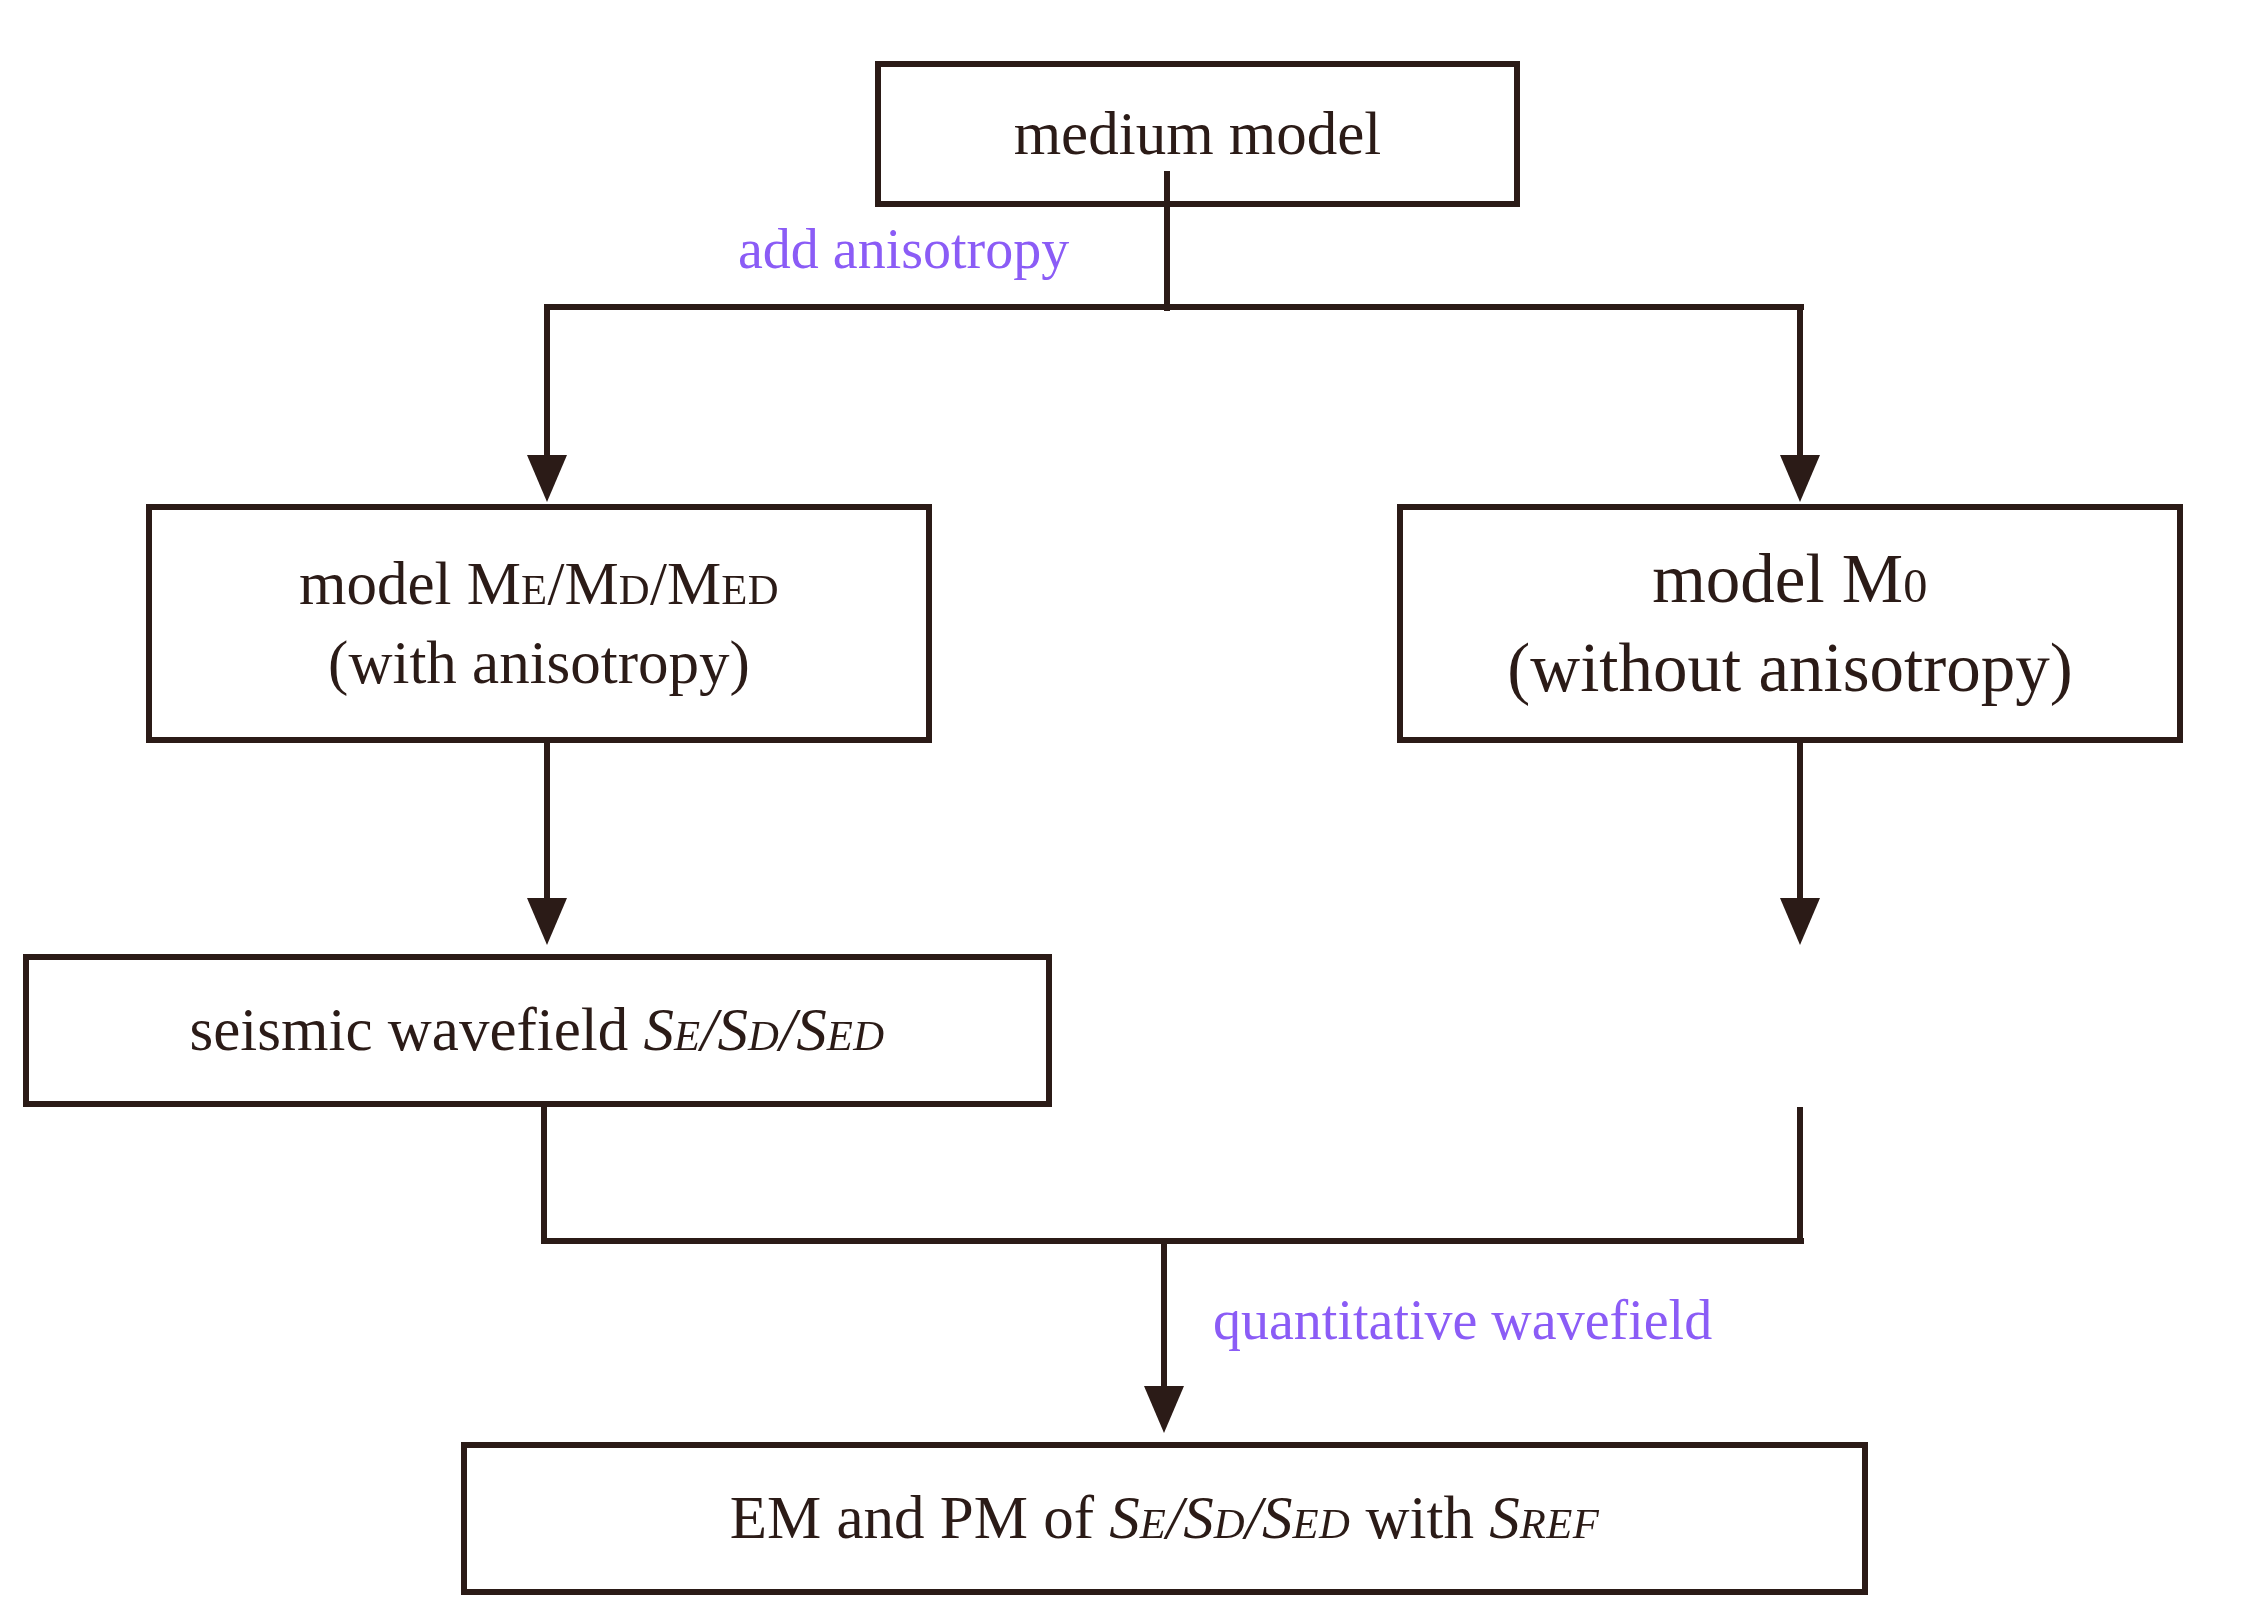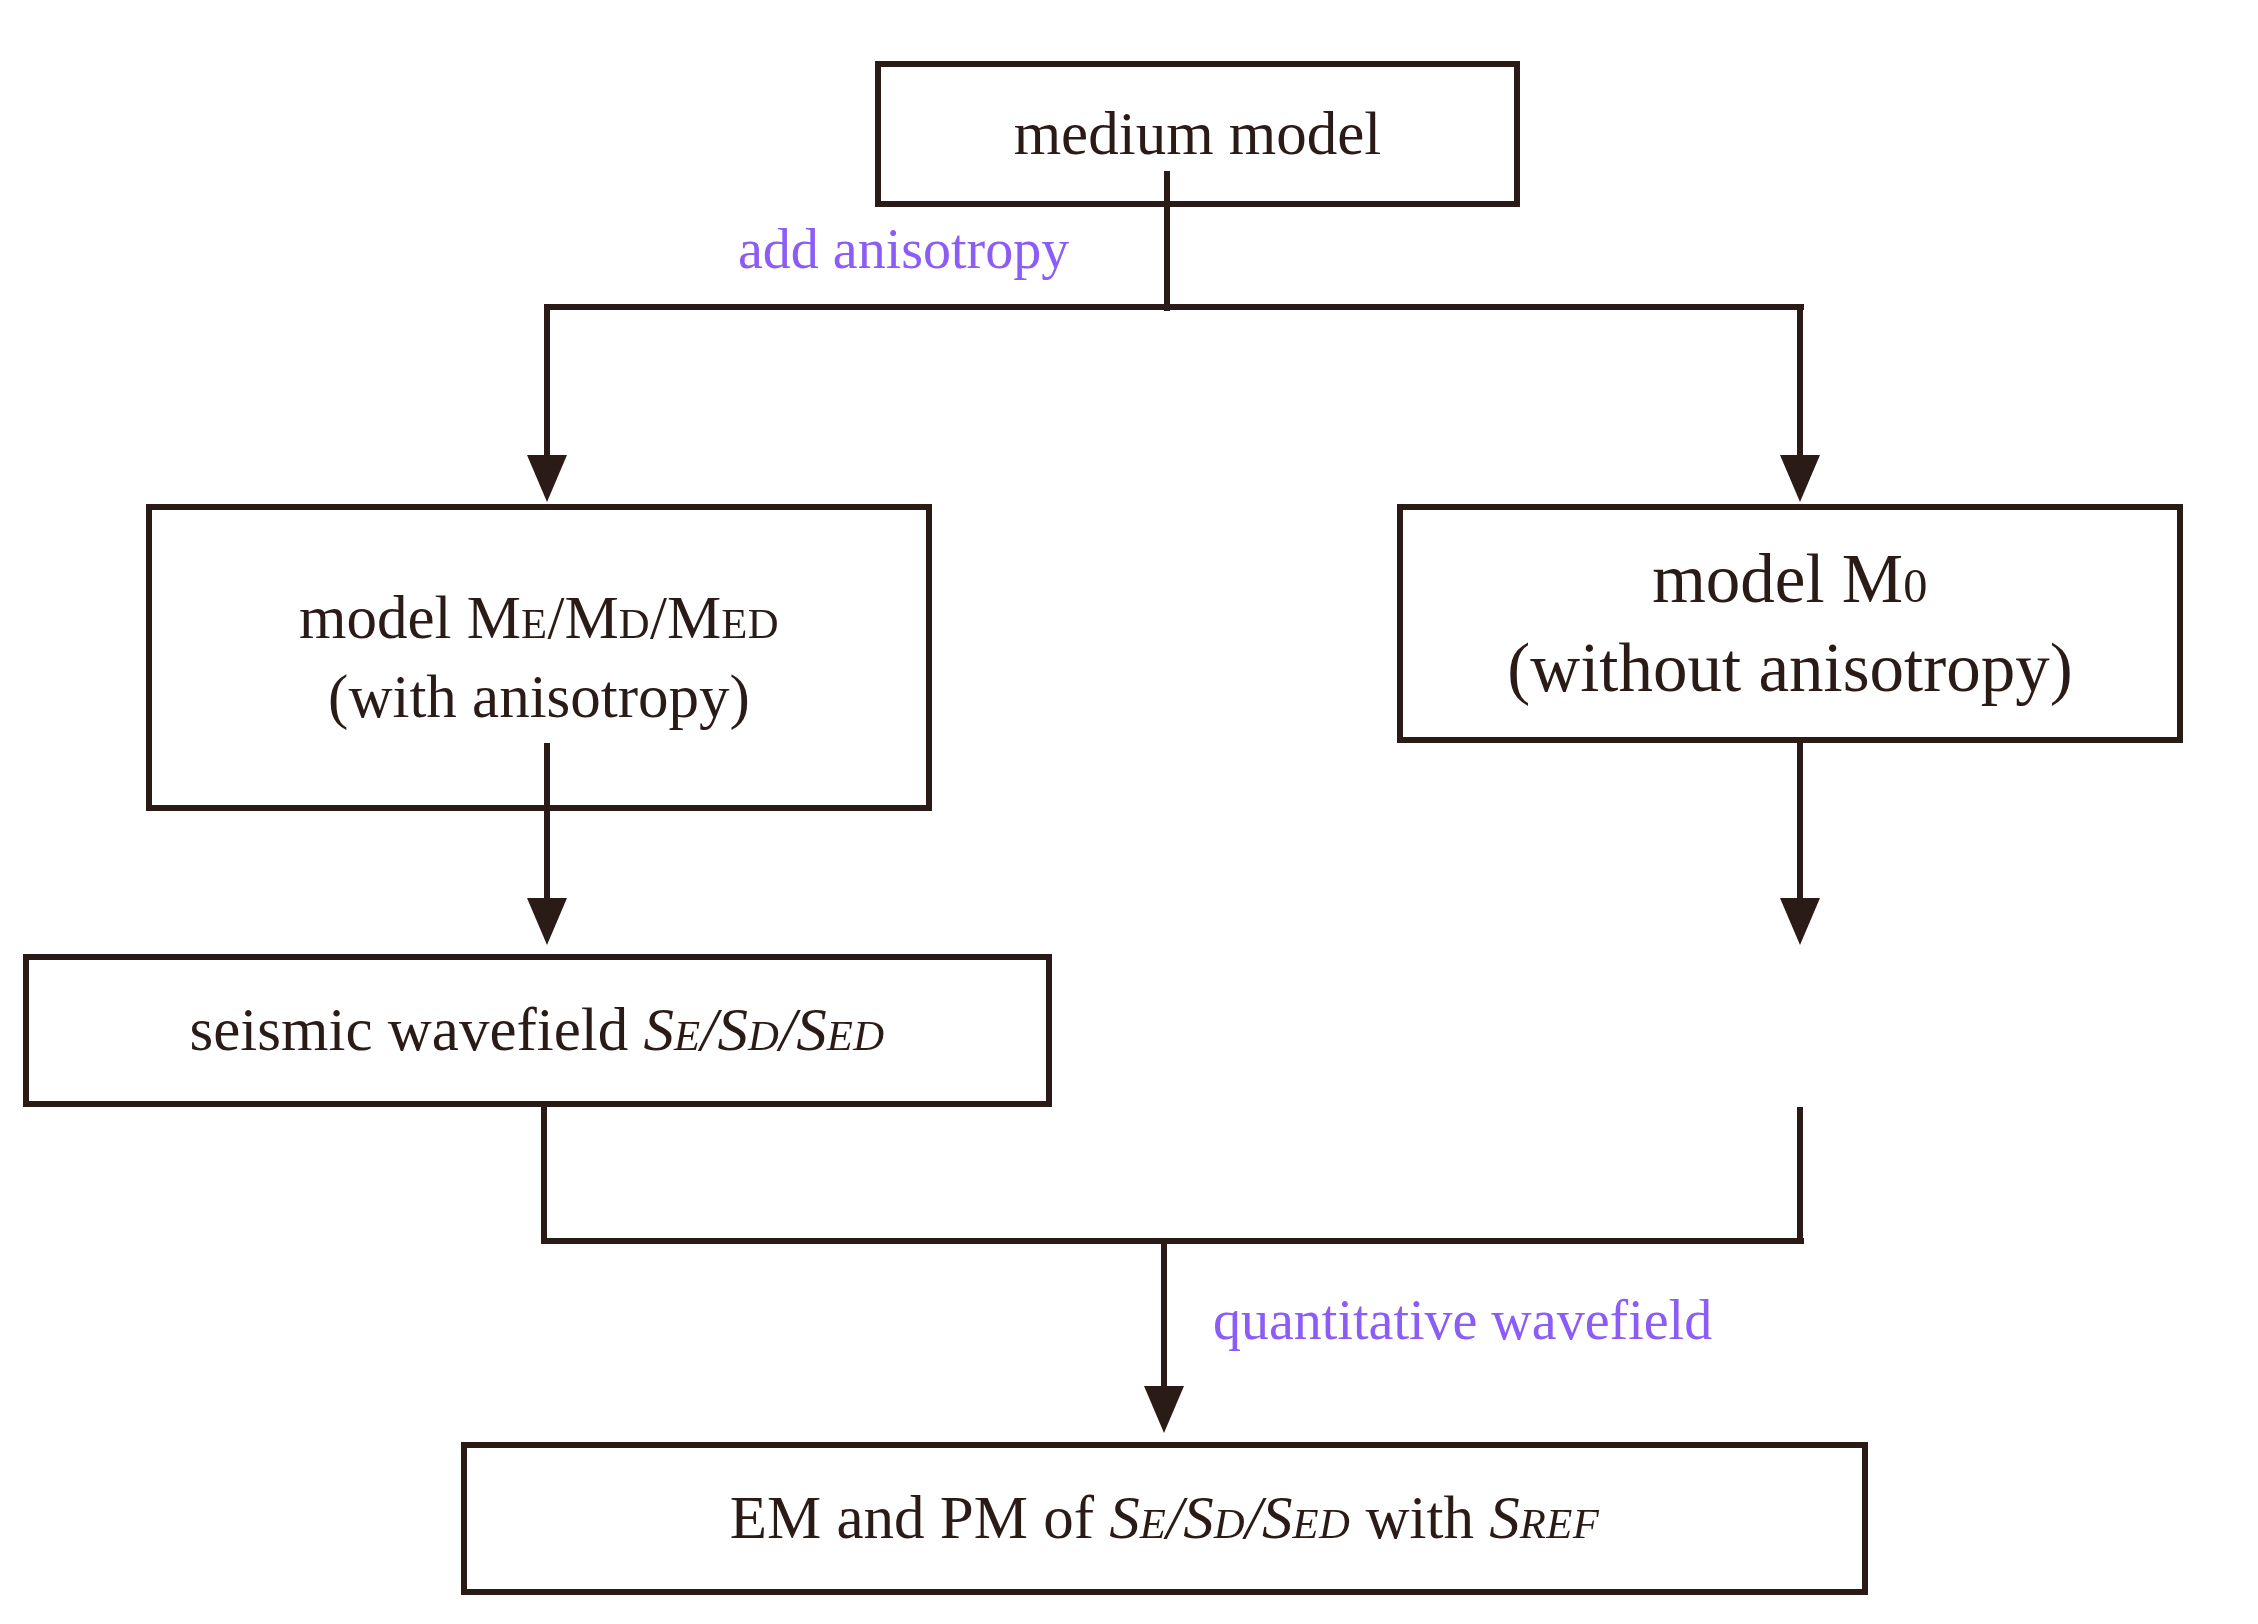--- a/index.html
+++ b/index.html
@@ -26,21 +26,21 @@
     align-items: center;
     justify-content: center;
     text-align: center;
     line-height: 1.28;
   }
   .box .line {
     display: block;
     white-space: nowrap;
   }
   .t-medium      { left: 875px;  top: 25px;   width: 645px;  height: 146px; font-size: 61px; margin-top: 36px; }
-  .t-model-aniso { left: 146px;  top: 504px;  width: 786px;  height: 307px; font-size: 61px; }
+  .t-model-aniso { left: 146px;  top: 504px;  width: 786px;  height: 239px; font-size: 61px; }
   .t-model-iso   { left: 1397px; top: 504px;  width: 786px;  height: 239px; font-size: 69px; }
   .t-wave-aniso  { left: 22.5px;   top: 954px; width: 1029px; height: 153px; font-size: 61px; }
   .t-wave-ref    { left: 1347px; top: 954px; width: 835px;  height: 153px; font-size: 61px; }
   .t-result      { left: 461px;  top: 1442px; width: 1407px; height: 153px; font-size: 61px; }
 
   
   .vline {
     position: absolute;
     width: 6.3px;
     background: #2b1b17;

